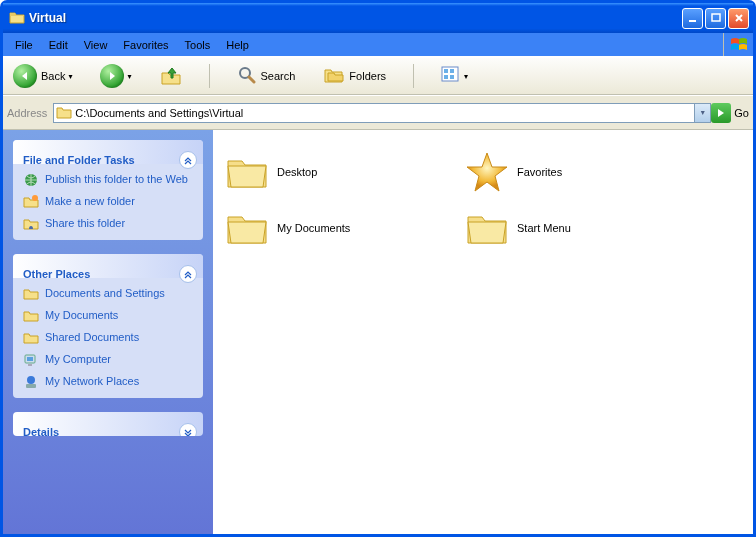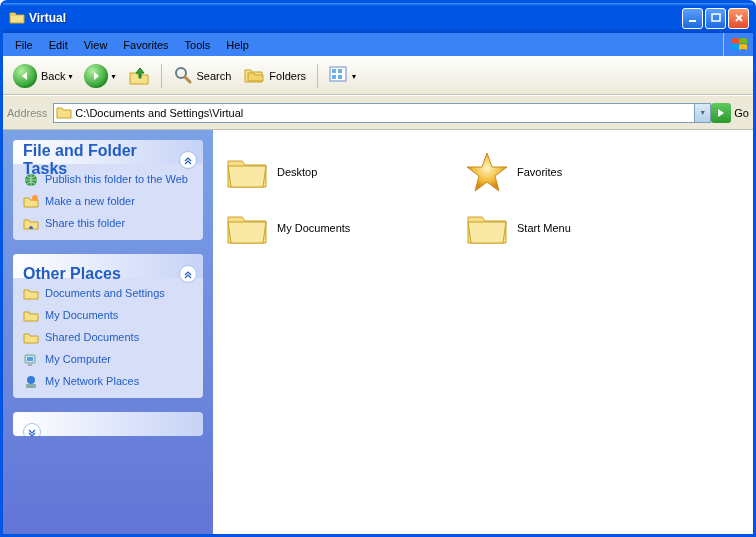--- a/index.html
+++ b/index.html
@@ -58,21 +58,21 @@
 .menubar .winflag { width: 30px; height: 100%; border-left: 1px solid #c0c0b0; display:flex; align-items:center; justify-content:center; }
 
 .toolbar {
   height: 38px;
   background: linear-gradient(to bottom, #fdfdfb, #ece9d8);
   border-top: 1px solid #fff;
   border-bottom: 1px solid #c0c0b0;
   display: flex;
   align-items: center;
   padding-left: 5px;
-  gap: 2px;
+  gap: 18px;
 }
 .tbbtn { display: flex; align-items: center; padding: 2px 4px; border: 1px solid transparent; border-radius: 3px; cursor: default; }
 .tbbtn .cir { width: 24px; height: 24px; border-radius: 50%; display:flex; align-items:center; justify-content:center; }
 .tbbtn .cir.green { background: radial-gradient(circle at 35% 30%, #b0f0a0, #2ca02c 70%); box-shadow: inset -1px -1px 2px rgba(0,0,0,0.2); }
 .tbbtn .lbl { margin-left: 4px; }
 .tbbtn .arrow { margin-left: 3px; font-size: 8px; color: #000; }
 .tbsep { width: 1px; height: 24px; background: #c0c0b0; margin: 0 4px; }
 .upic { width: 22px; height: 20px; position: relative; }
 
 .addrbar {
@@ -107,21 +107,21 @@
   padding: 10px 10px;
   display: flex;
   flex-direction: column;
   gap: 14px;
 }
 .taskbox { background: #d6dff7; border-radius: 4px; overflow: hidden; }
 .taskbox .hdr {
   height: 24px;
   background: linear-gradient(to right, #fff, #c6d3f7);
   display: flex; align-items: center; padding: 16px 6px 0 10px;
-  color: #215dc6; font-weight: bold; font-size: 16px;
+  color: #215dc6; font-weight: bold; font-size: 11px;
 }
 .taskbox .hdr .hlbl { flex: 1; }
 .taskbox .hdr .chev {
   width: 18px; height: 18px; border-radius: 50%; background: #fff; border: 1px solid #a6c0ea; display:flex; align-items:center; justify-content:center; color:#215dc6; font-size: 10px;
 }
 .taskbox .body { padding: 8px 10px; display: flex; flex-direction: column; gap: 6px; }
 .tasklink { display: flex; align-items: flex-start; gap: 6px; color: #215dc6; cursor: default; }
 .tasklink .ticon { width: 16px; height: 16px; flex-shrink: 0; }
 .tasklink .ttext { line-height: 14px; }
 
@@ -336,20 +336,21 @@
                   <circle cx="8" cy="6" r="4" fill="#3a7ada"></circle>
                   <rect x="3" y="10" width="10" height="4" rx="1" fill="#8aa"></rect>
                 </svg></span>
             <span class="ttext">My Network Places</span>
           </div>
         </div>
       </div>
 
       <div class="taskbox collapsed">
         <div class="hdr">
+          <span class="hlbl">Details</span>
           <span class="chev">
               <svg width="10" height="10" viewBox="0 0 10 10">
                 <path d="M2 3 L5 6 L8 3" fill="none" stroke="#215dc6" stroke-width="1.2"></path>
                 <path d="M2 6 L5 9 L8 6" fill="none" stroke="#215dc6" stroke-width="1.2"></path>
               </svg>
             </span>
         </div>
 
       </div>
 

